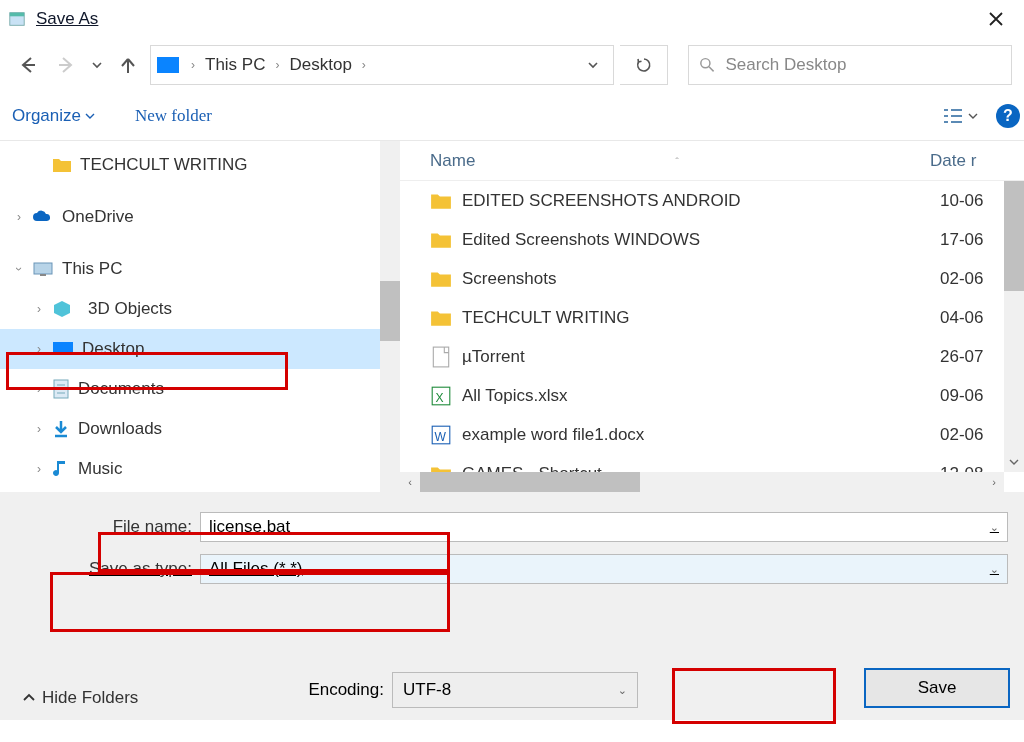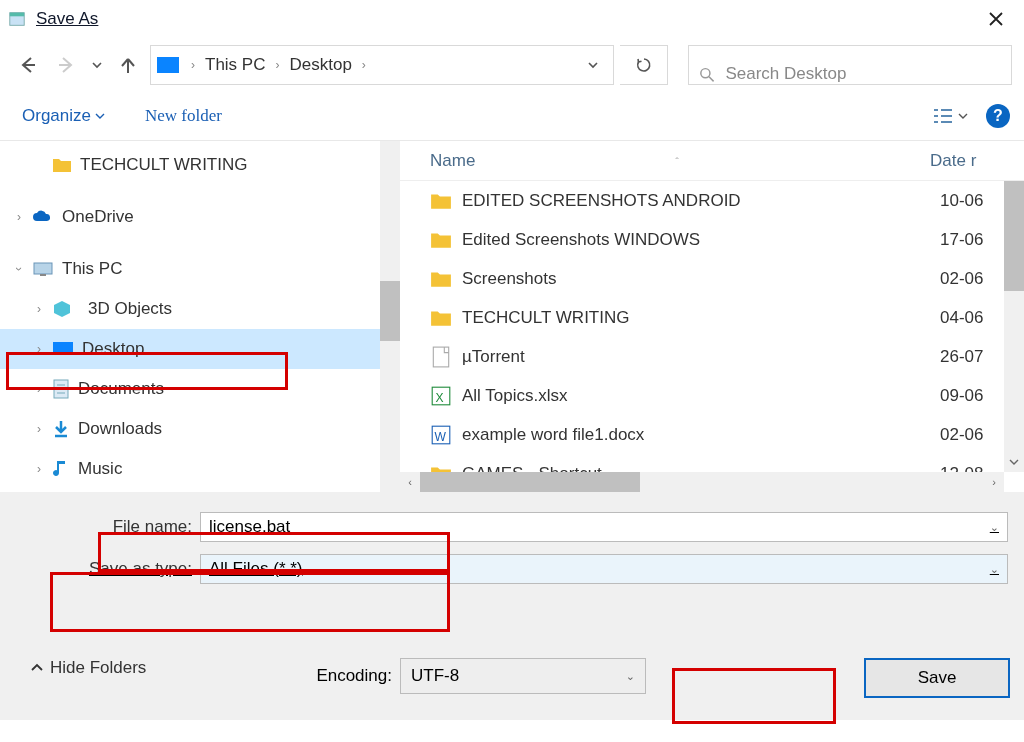--- a/index.html
+++ b/index.html
@@ -12,25 +12,25 @@
 
 .navbar { display: flex; align-items: center; height: 54px; padding: 4px 12px; gap: 6px; }
 .nav-btn { width: 32px; height: 32px; display: flex; align-items: center; justify-content: center; color: #555; }
 .nav-btn.disabled { color: #ccc; }
 .addr-box { flex: 1; border: 1px solid #d9d9d9; height: 40px; display: flex; align-items: center; padding: 0 6px; background: #fff; }
 .addr-box .pc-icon { width: 22px; height: 16px; background: #0a84ff; margin-right: 6px; }
 .addr-box .crumb { font-size: 17px; color: #333; padding: 2px 4px; }
 .addr-box .sep { color: #888; margin: 0 6px; font-size: 12px; }
 .addr-drop { width: 28px; display:flex; align-items:center; justify-content:center; margin-left:auto; }
 .refresh-box { width: 48px; height: 40px; border: 1px solid #d9d9d9; border-left: none; display:flex; align-items:center; justify-content:center; }
-.search-box { width: 324px; height: 40px; border: 1px solid #d9d9d9; margin-left: 14px; display:flex; align-items:flex-end; padding: 0 10px; gap: 10px; }
+.search-box { width: 324px; height: 40px; border: 1px solid #d9d9d9; margin-left: 14px; display:flex; align-items:center; padding: 0 10px; gap: 10px; }
 .search-box input { border: none; outline: none; font-size: 17px; width: 100%; color: #333; }
 .search-box input::placeholder { color: #888; }
 
-.toolbar { display:flex; align-items:center; height: 48px; padding: 0 14px; gap: 24px; }
+.toolbar { display:flex; align-items:center; height: 48px; padding: 0 4px; gap: 24px; }
 .toolbar .org { color: #1a5fb4; font-size: 17px; padding: 6px 8px; display:flex; align-items:center; gap:4px;}
 .toolbar .new-folder { color: #1a5fb4; font-size: 17px; padding: 6px 8px; font-family: Liberation Serif, serif; }
 .toolbar .right { margin-left: auto; display:flex; align-items:center; gap: 18px; }
 .help-icon { width: 24px; height: 24px; background: #0a66c2; border-radius: 50%; color:#fff; display:flex; align-items:center; justify-content:center; font-size:16px; font-weight:bold;}
 
 .body-split { display:flex; height: 352px; border-top: 1px solid #e8e8e8; }
 .tree { width: 400px; position: relative; overflow: hidden; padding-top: 4px; }
 .tree-row { display:flex; align-items:center; height: 40px; font-size: 17px; color: #333; white-space: nowrap; }
 .tree-row .chev { width: 14px; display:inline-flex; justify-content:center; color:#888; font-size:12px; }
 .tree-row.selected { background: #cce8ff; }
@@ -52,21 +52,21 @@
 .file-thumb-h { position:absolute; height:20px; background:#c0c0c0;}
 .scroll-arrow { position:absolute; width:20px; height:20px; display:flex; align-items:center; justify-content:center; color:#666; font-size:11px;}
 
 .bottom-section { background: #f0f0f0; height: 228px; padding-top: 18px; position: relative; }
 .form-row { display:flex; align-items:center; height: 34px; margin-bottom: 8px; text-decoration: underline; }
 .form-label { width: 200px; text-align: right; padding-right: 8px; font-size: 17px; color: #333; }
 .form-input { flex: 1; margin-right: 16px; height: 30px; border: 1px solid #bbb; background: #fff; padding: 2px 8px; font-size: 17px; display:flex; align-items:center;}
 .form-input.combo { background: #eaf4fb; }
 .combo-arrow { margin-left:auto; color:#666; font-size:11px;}
 
-.footer { position:absolute; bottom: 12px; left: 16px; right: 0; display:flex; align-items:flex-start; padding: 0 14px; height: 50px; }
+.footer { position:absolute; bottom: 12px; left: 8px; right: 0; display:flex; align-items:flex-end; padding: 0 14px; height: 50px; }
 .hide-folders { display:flex; align-items:center; gap:6px; font-size:17px; color:#333; }
 .enc-group { margin-left: 170px; display:flex; align-items:center; gap: 8px; }
 .enc-label { font-size: 17px; }
 .enc-select { width: 246px; height: 36px; border:1px solid #bbb; background:#eee; padding:4px 10px; font-size:17px; display:flex; align-items:center;}
 .btn { width: 146px; height: 40px; border: 1px solid #aaa; background: #e6e6e6; font-size: 17px; display:flex; align-items:center; justify-content:center; }
 .btn.primary { border: 2px solid #0a66c2; }
 
 .annot { position: absolute; border: 3px solid #d40000; pointer-events: none; }
 
 .folder-icon { fill: #f4c236; }

